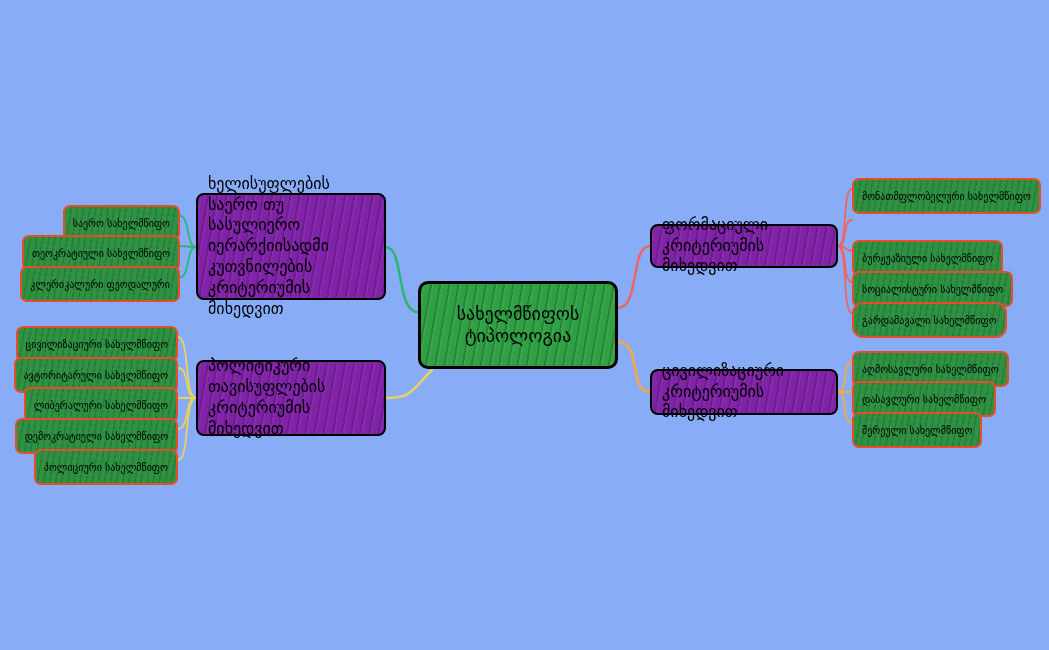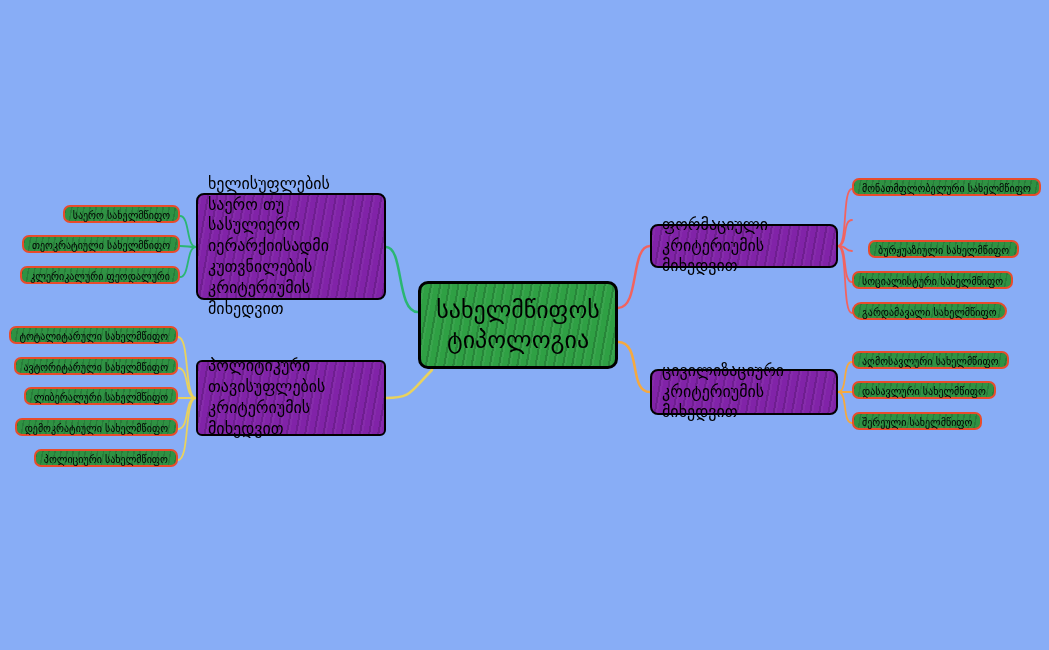--- a/index.html
+++ b/index.html
@@ -36,51 +36,51 @@
     width: 200px; height: 88px;
     background:
       repeating-linear-gradient(100deg, rgba(0,0,0,0.16) 0 2px, rgba(255,255,255,0.05) 2px 4px, rgba(0,0,0,0.0) 4px 9px),
       #2fa044;
     border: 3px solid #000;
     border-radius: 10px;
     display: flex;
     align-items: center;
     justify-content: flex-end;
     text-align: center;
-    font-size: 24px;
+    font-size: 18px;
     line-height: 1.25;
     padding: 4px 10px;
   }
   .branch-node {
     background:
       repeating-linear-gradient(100deg, rgba(0,0,0,0.14) 0 2px, rgba(255,255,255,0.04) 2px 4px, rgba(0,0,0,0.0) 4px 9px),
       #8123a8;
     border: 2.5px solid #000;
     border-radius: 8px;
     display: flex;
     align-items: center;
     font-size: 16px;
     line-height: 1.3;
     padding: 6px 10px;
     justify-content: flex-end;
   }
   .branch-tl { left: 196px; top: 193px; width: 190px; height: 107px; }
-  .branch-bl { left: 196px; top: 360px; width: 190px; height: 76px; border-radius: 6px; }
+  .branch-bl { left: 196px; top: 360px; width: 190px; height: 76px; }
   .branch-tr { left: 650px; top: 224px; width: 188px; height: 44px; }
   .branch-br { left: 650px; top: 369px; width: 188px; height: 46px; }
   .leaf-node {
-    height: 18px;
+    height: 36px;
     background:
       repeating-linear-gradient(100deg, rgba(0,0,0,0.14) 0 1.5px, rgba(0,0,0,0.0) 1.5px 6px),
       #2f9243;
     border: 2px solid #e84c2b;
     border-radius: 7px;
     font-size: 10px;
     line-height: 18px;
-    padding: 0 8px;
+    padding: 8px 8px;
     white-space: nowrap;
   }
 </style>
 </head>
 <body>
 
 <div class="canvas">
 
   <svg class="connectors" viewBox="0 0 1049 650">
 
@@ -117,31 +117,31 @@
   <div class="node branch-node branch-tl">
     <span>ხელისუფლების საერო თუ სასულიერო იერარქიისადმი კუთვნილების კრიტერიუმის მიხედვით</span>
   </div>
   <div class="node leaf-node" style="right:869px; top:205px;">საერო სახელმწიფო</div>
   <div class="node leaf-node" style="right:869px; top:235px;">თეოკრატიული სახელმწიფო</div>
   <div class="node leaf-node" style="right:869px; top:266px;">კლერიკალური ფეოდალური</div>
 
   <div class="node branch-node branch-bl">
     <span>პოლიტიკური თავისუფლების კრიტერიუმის მიხედვით</span>
   </div>
-  <div class="node leaf-node" style="right:871px; top:326px;">ტოტალიტარული სახელმწიფო</div>
+  <div class="node leaf-node" style="right:871px; top:326px;">ცივილიზაციური სახელმწიფო</div>
   <div class="node leaf-node" style="right:871px; top:357px;">ავტორიტარული სახელმწიფო</div>
   <div class="node leaf-node" style="right:871px; top:387px;">ლიბერალური სახელმწიფო</div>
   <div class="node leaf-node" style="right:871px; top:418px;">დემოკრატიული სახელმწიფო</div>
   <div class="node leaf-node" style="right:871px; top:449px;">პოლიციური სახელმწიფო</div>
 
   <div class="node branch-node branch-tr">
     <span>ფორმაციული კრიტერიუმის მიხედვით</span>
   </div>
   <div class="node leaf-node" style="left:852px; top:178px;">მონათმფლობელური სახელმწიფო</div>
-  <div class="node leaf-node" style="left:852px; top:240px;margin-left:16px;">ბურჟუაზიული სახელმწიფო</div>
+  <div class="node leaf-node" style="left:852px; top:240px;">ბურჟუაზიული სახელმწიფო</div>
   <div class="node leaf-node" style="left:852px; top:271px;">სოციალისტური სახელმწიფო</div>
   <div class="node leaf-node" style="left:852px; top:302px;border-radius:11px;">გარდამავალი სახელმწიფო</div>
 
   <div class="node leaf-node" style="left:852px; top:351px;">აღმოსავლური სახელმწიფო</div>
   <div class="node branch-node branch-br">
     <span>ცივილიზაციური კრიტერიუმის მიხედვით</span>
   </div>
   <div class="node leaf-node" style="left:852px; top:381px;">დასავლური სახელმწიფო</div>
   <div class="node leaf-node" style="left:852px; top:412px;">შერეული სახელმწიფო</div>
 

